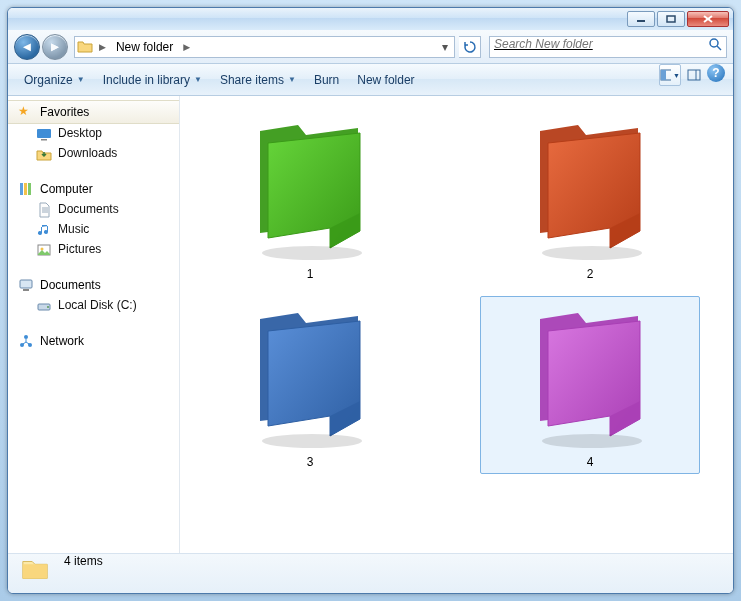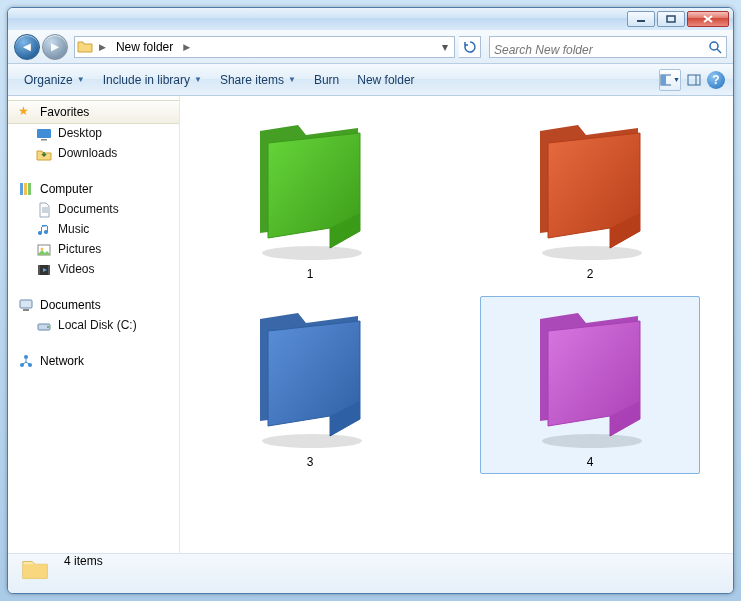--- a/index.html
+++ b/index.html
@@ -16,26 +16,26 @@
   .navbar { height: 34px; background: linear-gradient(#f6fafd,#e3eef9); border-bottom: 1px solid #b7cde2; display:flex; align-items:center; padding: 0 6px; gap:4px;}
   .navbtns { display:flex; }
   .navcircle { width:26px; height:26px; border-radius:50%; background: radial-gradient(circle at 35% 30%, #7fb8e8, #2d6aa3 70%); border:1px solid #2d5d8a; display:flex; align-items:center; justify-content:center; color:#fff; font-size:13px; margin-right:2px; box-shadow: inset 0 1px 1px rgba(255,255,255,.6);}
   .navcircle.disabled { filter: grayscale(.6) brightness(1.15); opacity:.7;}
   .crumb { flex:1; height:22px; border:1px solid #aabfd6; background:#fff; display:flex; align-items:center; padding:0 2px; gap:2px;}
   .crumb .foldicon { width:16px; height:16px; }
   .crumb span { padding: 0 4px; }
   .crumb .sep { color:#666; font-size:9px; }
   .crumb .drop { margin-left:auto; color:#555; padding:0 4px;}
   .refresh { width:22px; height:22px; border:1px solid #aabfd6; border-left:none; background:#fff; display:flex; align-items:center; justify-content:center; color:#2a6db3;}
-  .search { width:238px; height:22px; border:1px solid #aabfd6; background:#fff; margin-left:4px; display:flex; align-items:flex-end; padding:0 4px;}
+  .search { width:238px; height:22px; border:1px solid #aabfd6; background:#fff; margin-left:4px; display:flex; align-items:flex-start; padding:0 4px;text-decoration:underline;}
   .search input { flex:1; border:none; outline:none; font-style:italic; color:#888; }
   .search .mag { color:#2a6db3; }
 
   
-  .toolbar { height:32px; background: linear-gradient(#f5fafe,#e3eff9 49%,#d7e8f6 50%,#e8f2fb); border-bottom:1px solid #b7cde2; display:flex; align-items:center; padding:0 8px; gap:2px;}
+  .toolbar { height:32px; background: linear-gradient(#f5fafe,#e3eff9 49%,#d7e8f6 50%,#e8f2fb); border-bottom:1px solid #b7cde2; display:flex; padding:0 8px; gap:2px;}
   .tbtn { padding:4px 8px; color:#1a3e66; border-radius:2px; display:flex; align-items:center; gap:4px; cursor:default;}
   .tbtn .dd { font-size:8px; color:#3a6a9a; }
   .tool-spacer { flex:1; }
   .tbicon { width:22px; height:22px; display:flex; align-items:center; justify-content:center; border:1px solid transparent; border-radius:2px; color:#1a4e86;}
   .tbicon.view { border-color:#a8c3de; background:linear-gradient(#fff,#e4f0fa);}
   .help { width:18px; height:18px; border-radius:50%; background:radial-gradient(circle at 35% 30%,#8dc5f4,#1e6db8); color:#fff; font-weight:bold; display:flex; align-items:center; justify-content:center; font-size:11px;}
 
   
   .body { flex:1; display:flex; overflow:hidden; background:#fff;}
   .sidebar { width:172px; border-right:1px solid #e1e8ef; padding:4px 0; overflow:auto;}
@@ -196,29 +196,20 @@
             </svg>
             <span>Music</span>
           </div>
         <div class="item">
             <svg class="sic" viewBox="0 0 16 16">
               <rect x="2" y="3" width="12" height="10" fill="#fff" stroke="#888"></rect>
               <circle cx="6" cy="7" r="1.5" fill="#f2c24b"></circle>
               <path d="M2 12l4-4 3 3 2-2 3 3v1H2z" fill="#7fc96b"></path>
             </svg>
             <span>Pictures</span>
-          </div>
-        <div class="item">
-            <svg class="sic" viewBox="0 0 16 16">
-              <rect x="2" y="3" width="12" height="10" fill="#333"></rect>
-              <rect x="2" y="3" width="2" height="10" fill="#555"></rect>
-              <rect x="12" y="3" width="2" height="10" fill="#555"></rect>
-              <path d="M7 6l4 2-4 2z" fill="#5ea0e0"></path>
-            </svg>
-            <span>Videos</span>
           </div>
       </div>
 
       <div class="group">
         <div class="hdr">
             <svg class="sic" viewBox="0 0 16 16">
               <rect x="2" y="3" width="12" height="8" rx="1" fill="#d8e6f3" stroke="#6a8aac"></rect>
               <rect x="5" y="12" width="6" height="2" fill="#888"></rect>
             </svg>
             <span>Documents</span>

